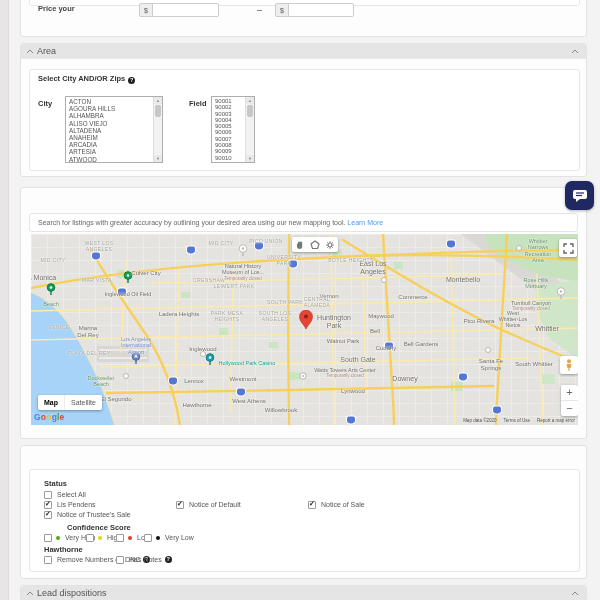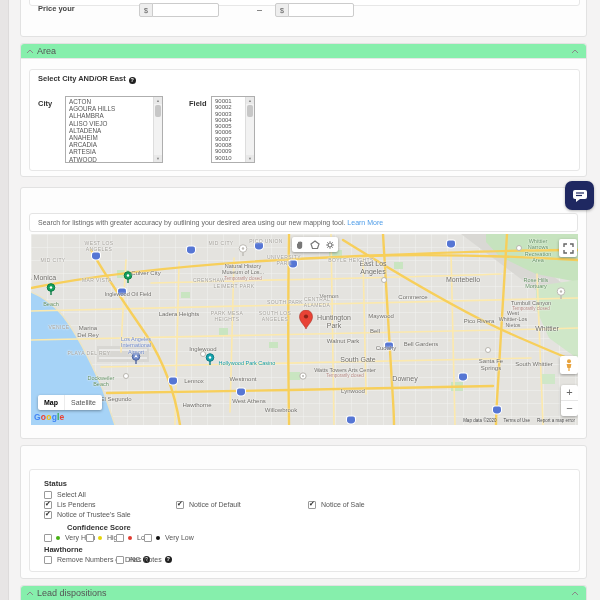--- a/index.html
+++ b/index.html
@@ -1,20 +1,20 @@
 <!DOCTYPE html>
 <html><head>
 <meta charset="utf-8">
 <style>
   html,body{margin:0;padding:0;}
   body{font-family:"Liberation Sans",sans-serif;background:#f4f3f3;}
   #page{position:relative;width:600px;height:600px;overflow:hidden;background:#f4f3f3;}
   #left-strip{position:absolute;left:0;top:0;width:8px;height:600px;background:#e7e5e5;border-right:1px solid #dddbdb;}
   .panel{position:absolute;background:#fdfdfd;border:1px solid #e2e2e2;border-radius:3px;}
-  .phead{position:absolute;left:0;top:0;right:0;height:14px;background:#86efac;border-bottom:1px solid #e7e7e7;border-radius:3px 3px 0 0;cursor:pointer;}
+  .phead{position:absolute;left:0;top:0;right:0;height:14px;background:#e5e5e5;border-bottom:1px solid #e7e7e7;border-radius:3px 3px 0 0;cursor:pointer;}
   .phead .ptitle{position:absolute;left:16px;top:2px;font-size:9px;color:#555;}
   .chev{position:absolute;top:5px;}
   .chev.l{left:5px;} .chev.r{right:7px;}
   .inner-box{position:absolute;background:#fff;border:1px solid #e7e7e7;border-radius:3px;}
   .blabel{position:absolute;font-size:7.5px;font-weight:bold;color:#333;white-space:nowrap;}
   .fld-label{position:absolute;font-size:7.5px;font-weight:600;color:#444;}
   .addon{position:absolute;width:14px;height:14px;background:#eee;border:1px solid #ccc;border-radius:2px 0 0 2px;font-size:7px;color:#555;text-align:center;line-height:14px;box-sizing:border-box;}
   .tinput{position:absolute;height:14px;border:1px solid #ccc;border-radius:0 2px 2px 0;box-sizing:border-box;font-size:8px;padding:0 3px;background:#fff;outline:none;}
   .dash{position:absolute;font-size:9px;color:#444;}
   .help{display:inline-block;vertical-align:-1px;width:7px;height:7px;border-radius:50%;background:#1f1f1f;margin-left:3px;}
@@ -93,21 +93,21 @@
       <svg class="chev l" width="8" height="5">
           <polyline points="1,4 4,1 7,4" stroke="#888" stroke-width="1" fill="none"></polyline>
         </svg>
       <span class="ptitle">Area</span>
       <svg class="chev r" width="8" height="5">
           <polyline points="1,4 4,1 7,4" stroke="#888" stroke-width="1" fill="none"></polyline>
         </svg>
     </div>
     <div class="inner-box" style="left:8px;top:25px;width:549px;height:100px;"></div>
     <div class="blabel" style="left:17px;top:30px;">
-      <span>Select City AND/OR East</span><span class="help"></span>
+      <span>Select City AND/OR Zips</span><span class="help"></span>
     </div>
     <div class="blabel" style="left:17px;top:55px;">City</div>
     <div class="listbox" style="left:44px;top:52px;width:98px;height:67px;" id="city-list">
       <div class="opts" id="city-opts">
           <div class="opt">ACTON</div>
           <div class="opt">AGOURA HILLS</div>
           <div class="opt">ALHAMBRA</div>
           <div class="opt">ALISO VIEJO</div>
           <div class="opt">ALTADENA</div>
           <div class="opt">ANAHEIM</div>

